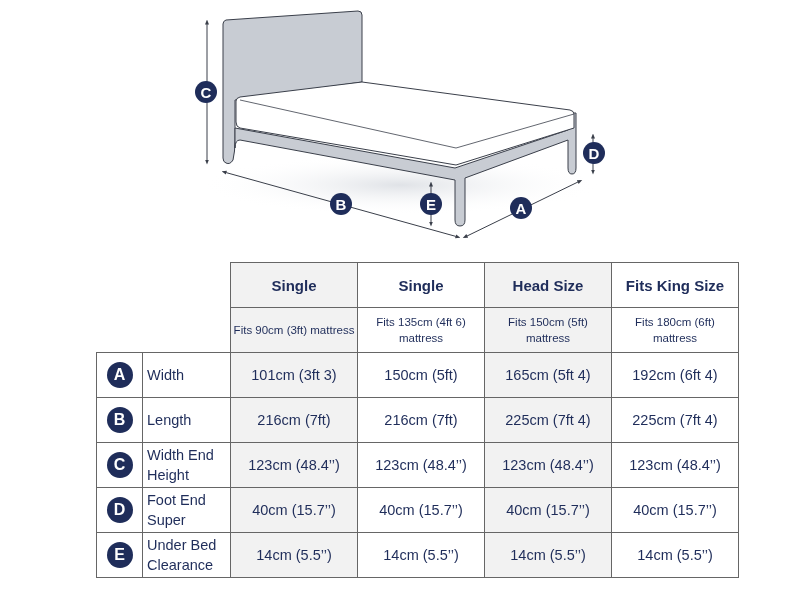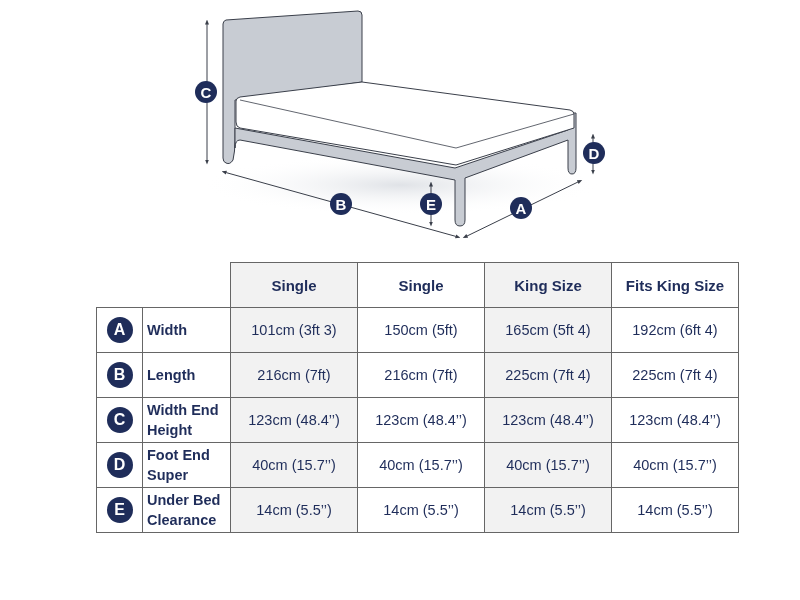--- a/index.html
+++ b/index.html
@@ -7,21 +7,21 @@
          font-family: "Liberation Sans", "DejaVu Sans", sans-serif; color: #1f2d5a; }
   .diagram { position: absolute; left: 0; top: 0; width: 800px; height: 250px; }
   .diagram svg { width: 800px; height: 250px; display: block; }
   .badge-svg-text { font-family: "Liberation Sans", "DejaVu Sans", sans-serif; font-weight: bold; }
 
   table.sizes { position: absolute; left: 80px; top: 262px; border-collapse: collapse; table-layout: fixed; margin-left: 16px; }
   table.sizes td { border: 1px solid #666666; padding: 0; text-align: center; vertical-align: middle;
                    color: #1f2d5a; font-size: 14.5px; }
   table.sizes td.blank { border: none; }
   td.col-icon { width: 45px; }
-  td.col-label { width: 83px; text-align: left !important; padding-left: 4px !important; font-weight: bold; font-size: 14.5px; line-height: 20px; }
+  td.col-label { width: 83px; text-align: left !important; padding-left: 4px !important; font-weight: normal; font-size: 14.5px; line-height: 20px; }
   td.c-size { width: 126px; }
   td.shade { background: #f2f2f2; }
   tr.head td { height: 44px; font-weight: bold; font-size: 15px; }
   tr.sub td { height: 44px; font-size: 11.5px; line-height: 16px; }
   tr.row td { height: 44px; }
   .badge { display: inline-block; width: 26px; height: 26px; border-radius: 50%; background: #1f2d5a;
            color: #ffffff; font-weight: bold; font-size: 16px; line-height: 26px; text-align: center; }
 </style>
 </head>
 <body>
@@ -86,22 +86,30 @@
   </svg>
 </div>
 
 <table class="sizes">
   <tbody>
       <tr class="head">
     <td class="blank col-icon"></td>
     <td class="blank col-label"></td>
     <td class="c-size shade">Single</td>
     <td class="c-size">Single</td>
-    <td class="c-size shade">King Size</td>
+    <td class="c-size shade">Head Size</td>
     <td class="c-size">Fits King Size</td>
+  </tr>
+  <tr class="sub">
+    <td class="blank col-icon"></td>
+    <td class="blank col-label"></td>
+    <td class="shade">Fits 90cm (3ft) mattress</td>
+    <td>Fits 135cm (4ft 6) mattress</td>
+    <td class="shade">Fits 150cm (5ft) mattress</td>
+    <td>Fits 180cm (6ft) mattress</td>
   </tr>
   <tr class="row">
     <td class="col-icon"><span class="badge">A</span></td>
     <td class="col-label">Width</td>
     <td class="shade">101cm (3ft 3)</td>
     <td>150cm (5ft)</td>
     <td class="shade">165cm (5ft 4)</td>
     <td>192cm (6ft 4)</td>
   </tr>
   <tr class="row">

